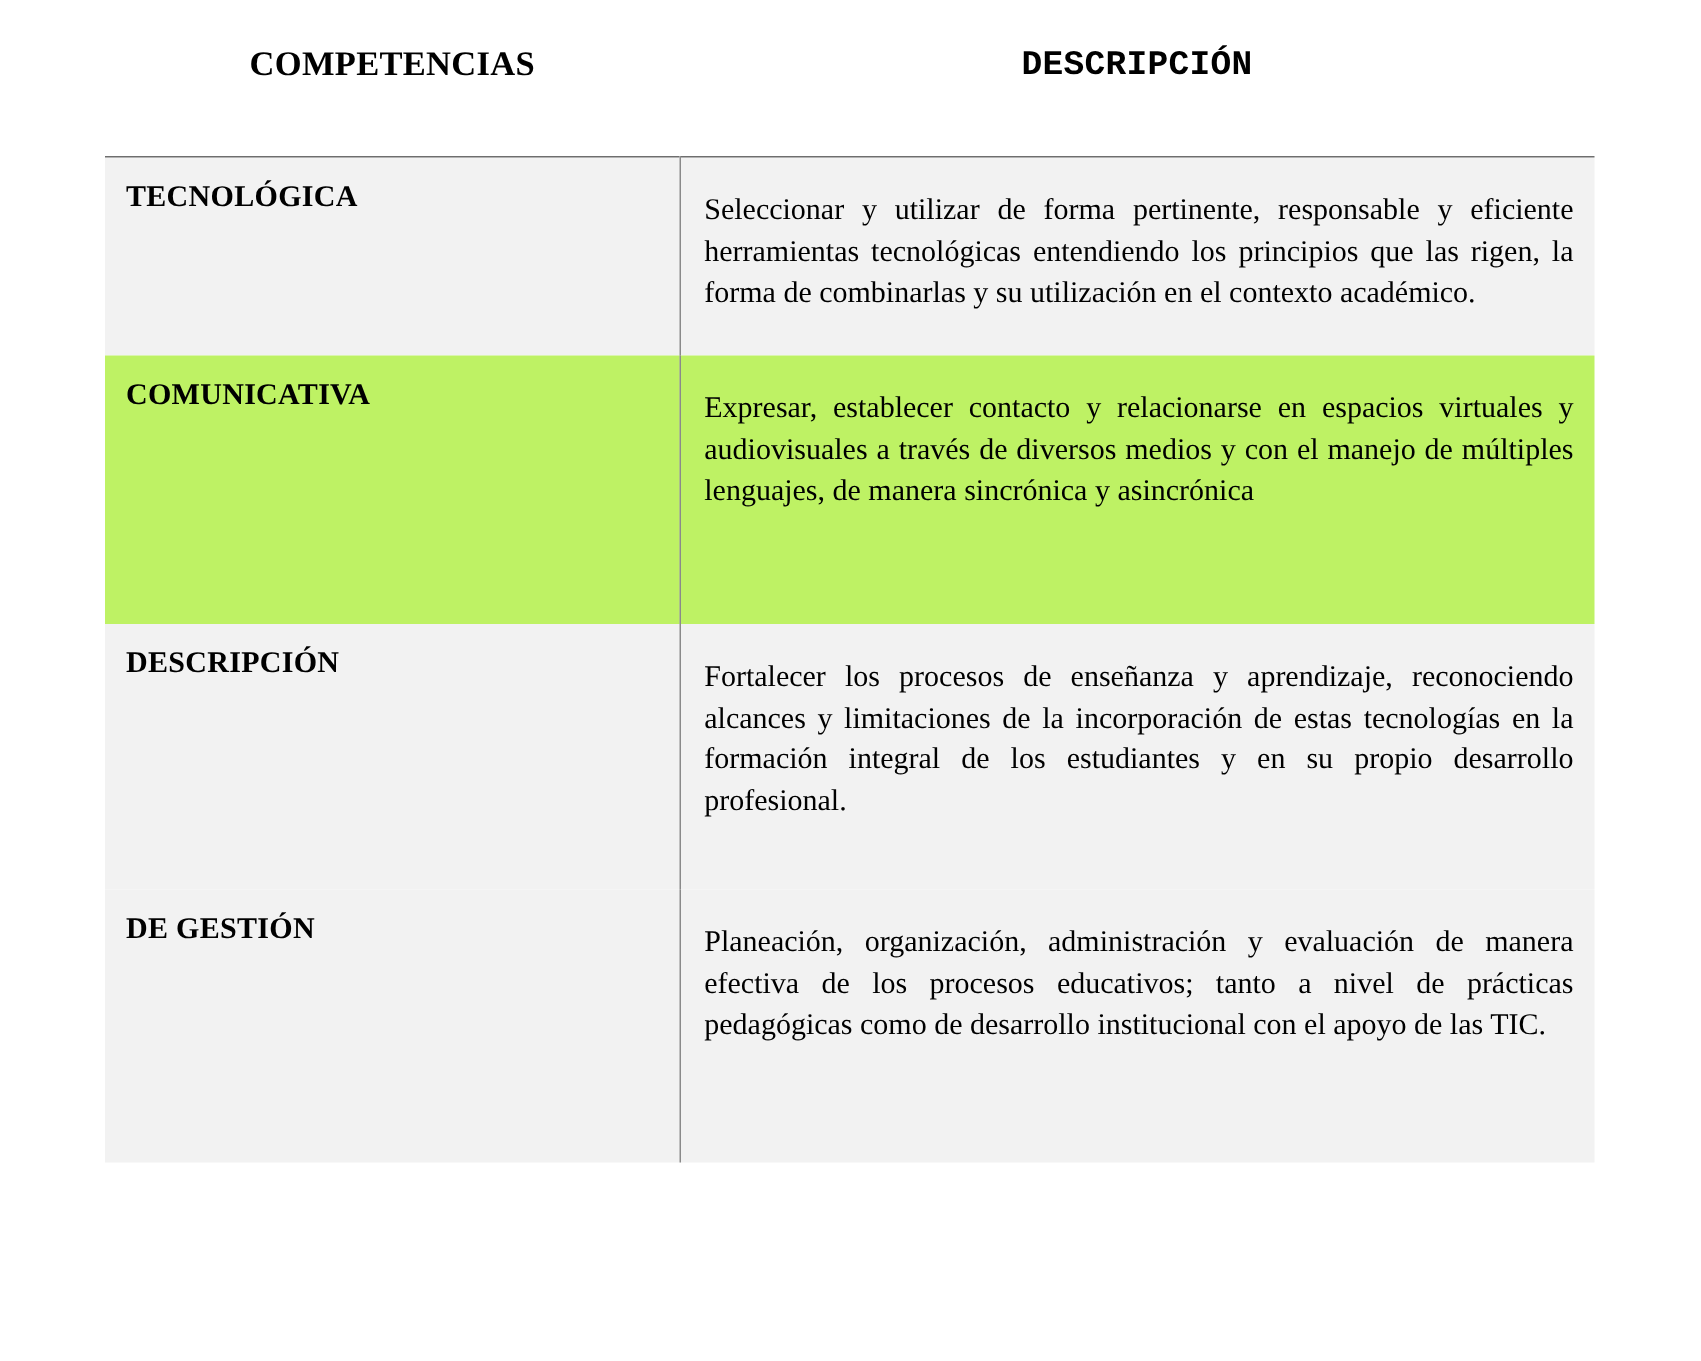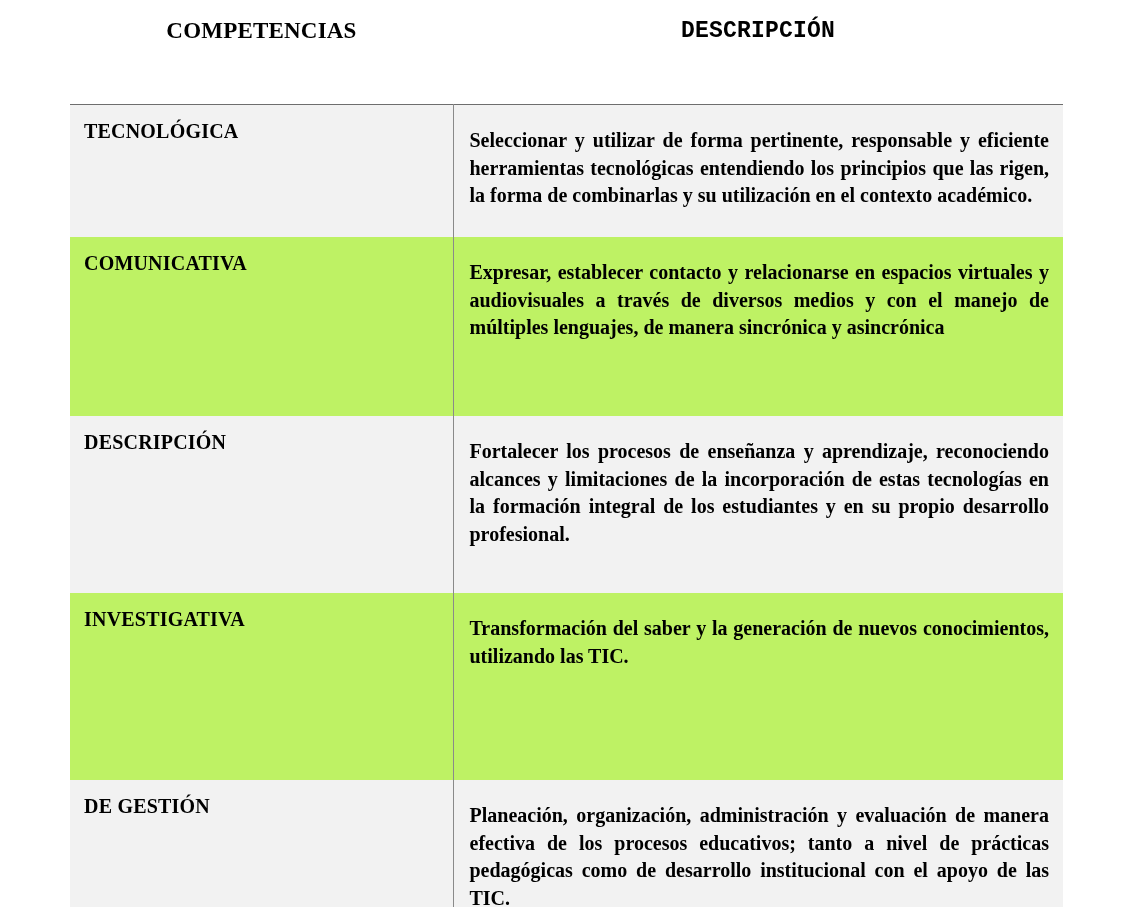--- a/index.html
+++ b/index.html
@@ -21,21 +21,21 @@
     width: 1134px;
     height: 907px;
     background: #ffffff;
     overflow: hidden;
   }
 
   
   .headings {
     position: absolute;
     left: 70px;
-    top: 16px;
+    top: 28px;
     width: 993px;
     display: flex;
     align-items: center;
   }
   .heading-cell {
     font-weight: bold;
     font-size: 23px;
     line-height: 30px;
     letter-spacing: 0.2px;
     text-align: center;
@@ -71,21 +71,20 @@
 
   .tbl tr.shaded td { background: #f2f2f2; }
   .tbl tr.plain  td { background: #bef264; }
 
   td.comp-cell {
     padding: 13px 14px 10px 14px;
   }
   td.desc-cell {
     border-left: 1.4px solid #8a8a8a;
     padding: 22px 14px 10px 16px;
-    font-weight: bold;
   }
 
   .comp-label {
     font-weight: bold;
     font-size: 20px;
     line-height: 26px;
     letter-spacing: 0.2px;
     white-space: nowrap;
   }
 
@@ -141,28 +140,20 @@
 
       <tr class="r3 shaded">
         <td class="comp-cell">
           <div class="comp-label">DESCRIPCIÓN</div>
         </td>
         <td class="desc-cell">
           <div class="desc-text">Fortalecer los procesos de enseñanza y aprendizaje, reconociendo alcances y limitaciones de la incorporación de estas tecnologías en la formación integral de los estudiantes y en su propio desarrollo profesional.</div>
         </td>
       </tr>
 
-      <tr class="r4 plain">
-        <td class="comp-cell">
-          <div class="comp-label">INVESTIGATIVA</div>
-        </td>
-        <td class="desc-cell">
-          <div class="desc-text">Transformación del saber y la generación de nuevos conocimientos, utilizando las TIC.</div>
-        </td>
-      </tr>
 
       <tr class="r5 shaded">
         <td class="comp-cell">
           <div class="comp-label">DE GESTIÓN</div>
         </td>
         <td class="desc-cell">
           <div class="desc-text">Planeación, organización, administración y evaluación de manera efectiva de los procesos educativos; tanto a nivel de prácticas pedagógicas como de desarrollo institucional con el apoyo de las TIC.</div>
         </td>
       </tr>
 

